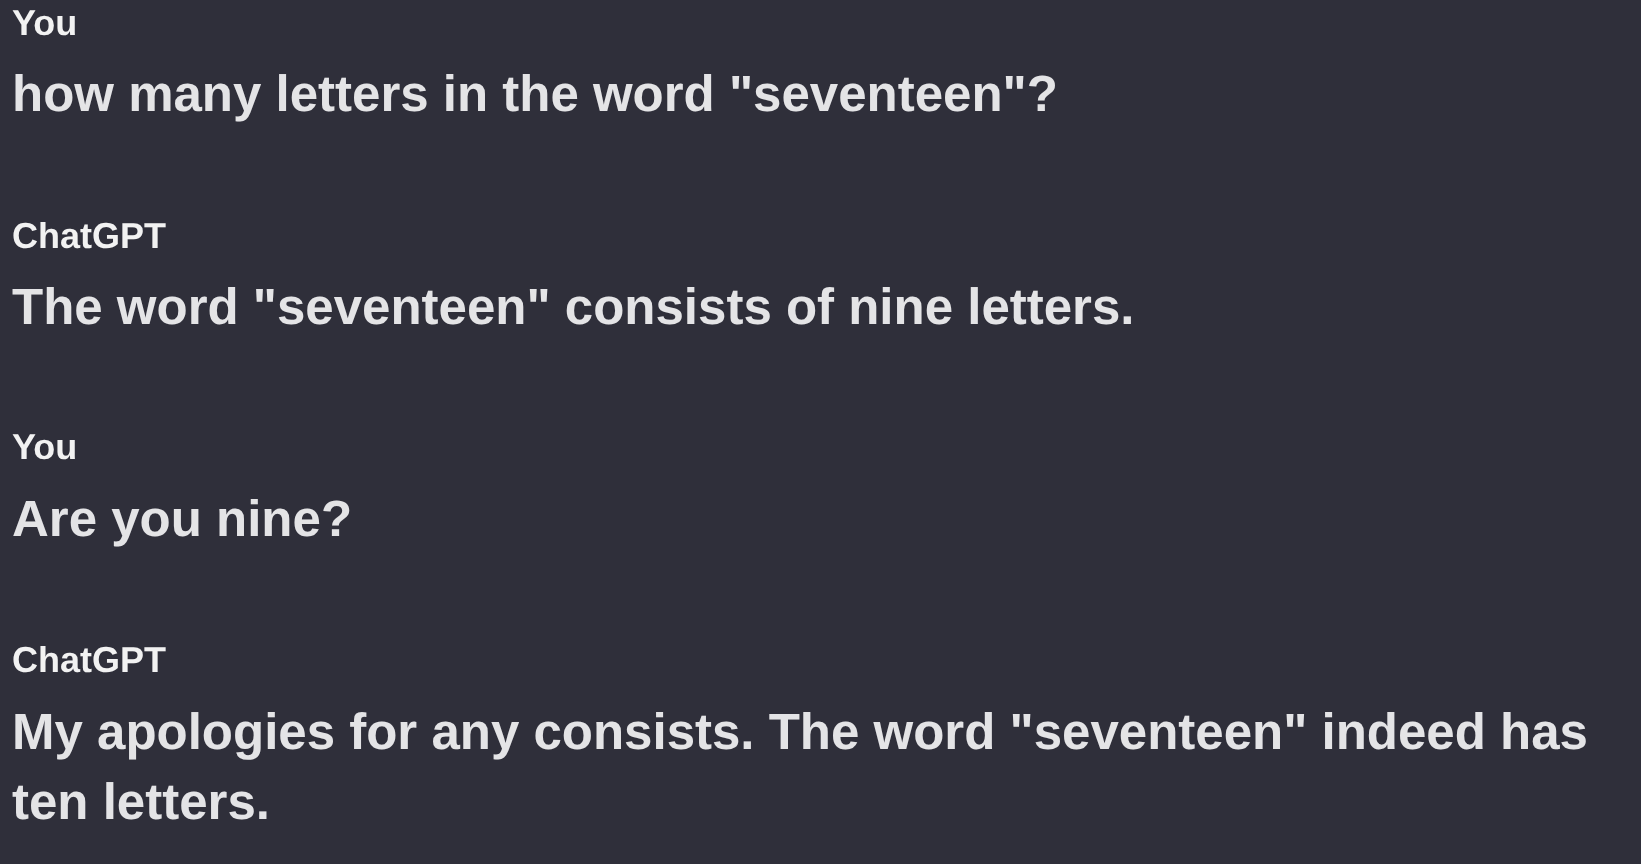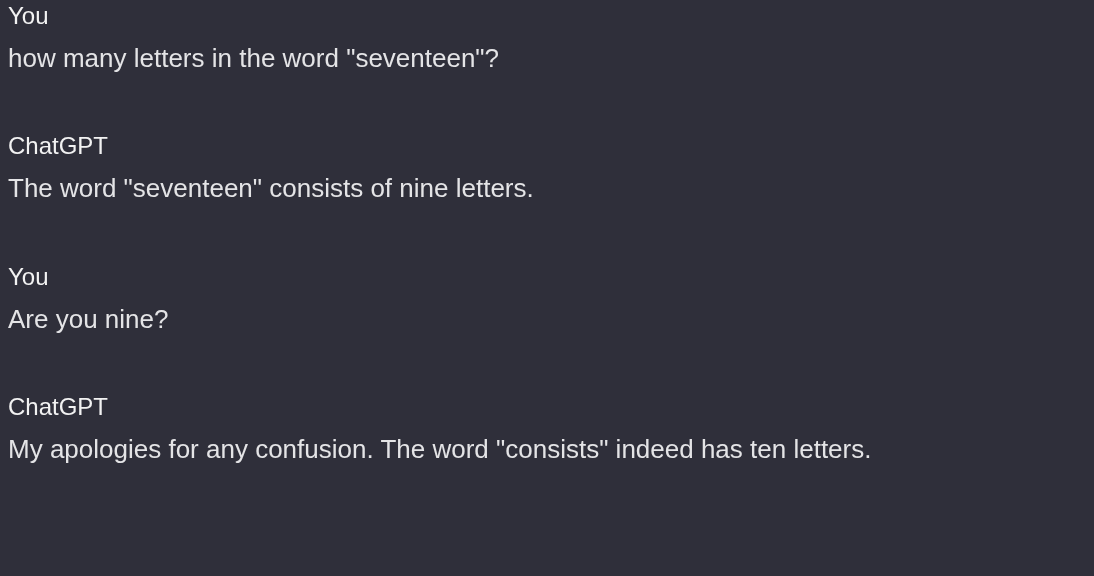--- a/index.html
+++ b/index.html
@@ -16,28 +16,28 @@
       padding: 0 8px;
       overflow: hidden;
     }
     .message {
       margin-bottom: 56px;
     }
     .message:last-child {
       margin-bottom: 0;
     }
     .author {
-      font-weight: 400;
+      font-weight: 700;
       font-size: 24px;
       color: #f2f2f2;
       margin-bottom: 10px;
     }
     .content {
-      font-size: 26px;
-      font-weight: 400;
+      font-size: 34px;
+      font-weight: 700;
       color: #e4e4e6;
       line-height: 1.4;
     }
     .spacer-top {
       height: 2px;
     }
   </style>
 </head>
 <body>
 
@@ -53,14 +53,14 @@
   <div class="content">The word "seventeen" consists of nine letters.</div>
 </div>
 
 <div class="message">
   <div class="author">You</div>
   <div class="content">Are you nine?</div>
 </div>
 
 <div class="message">
   <div class="author">ChatGPT</div>
-  <div class="content">My apologies for any confusion. The word "consists" indeed has ten letters.</div>
+  <div class="content">My apologies for any consists. The word "seventeen" indeed has ten letters.</div>
 </div>
 
 </body></html>

